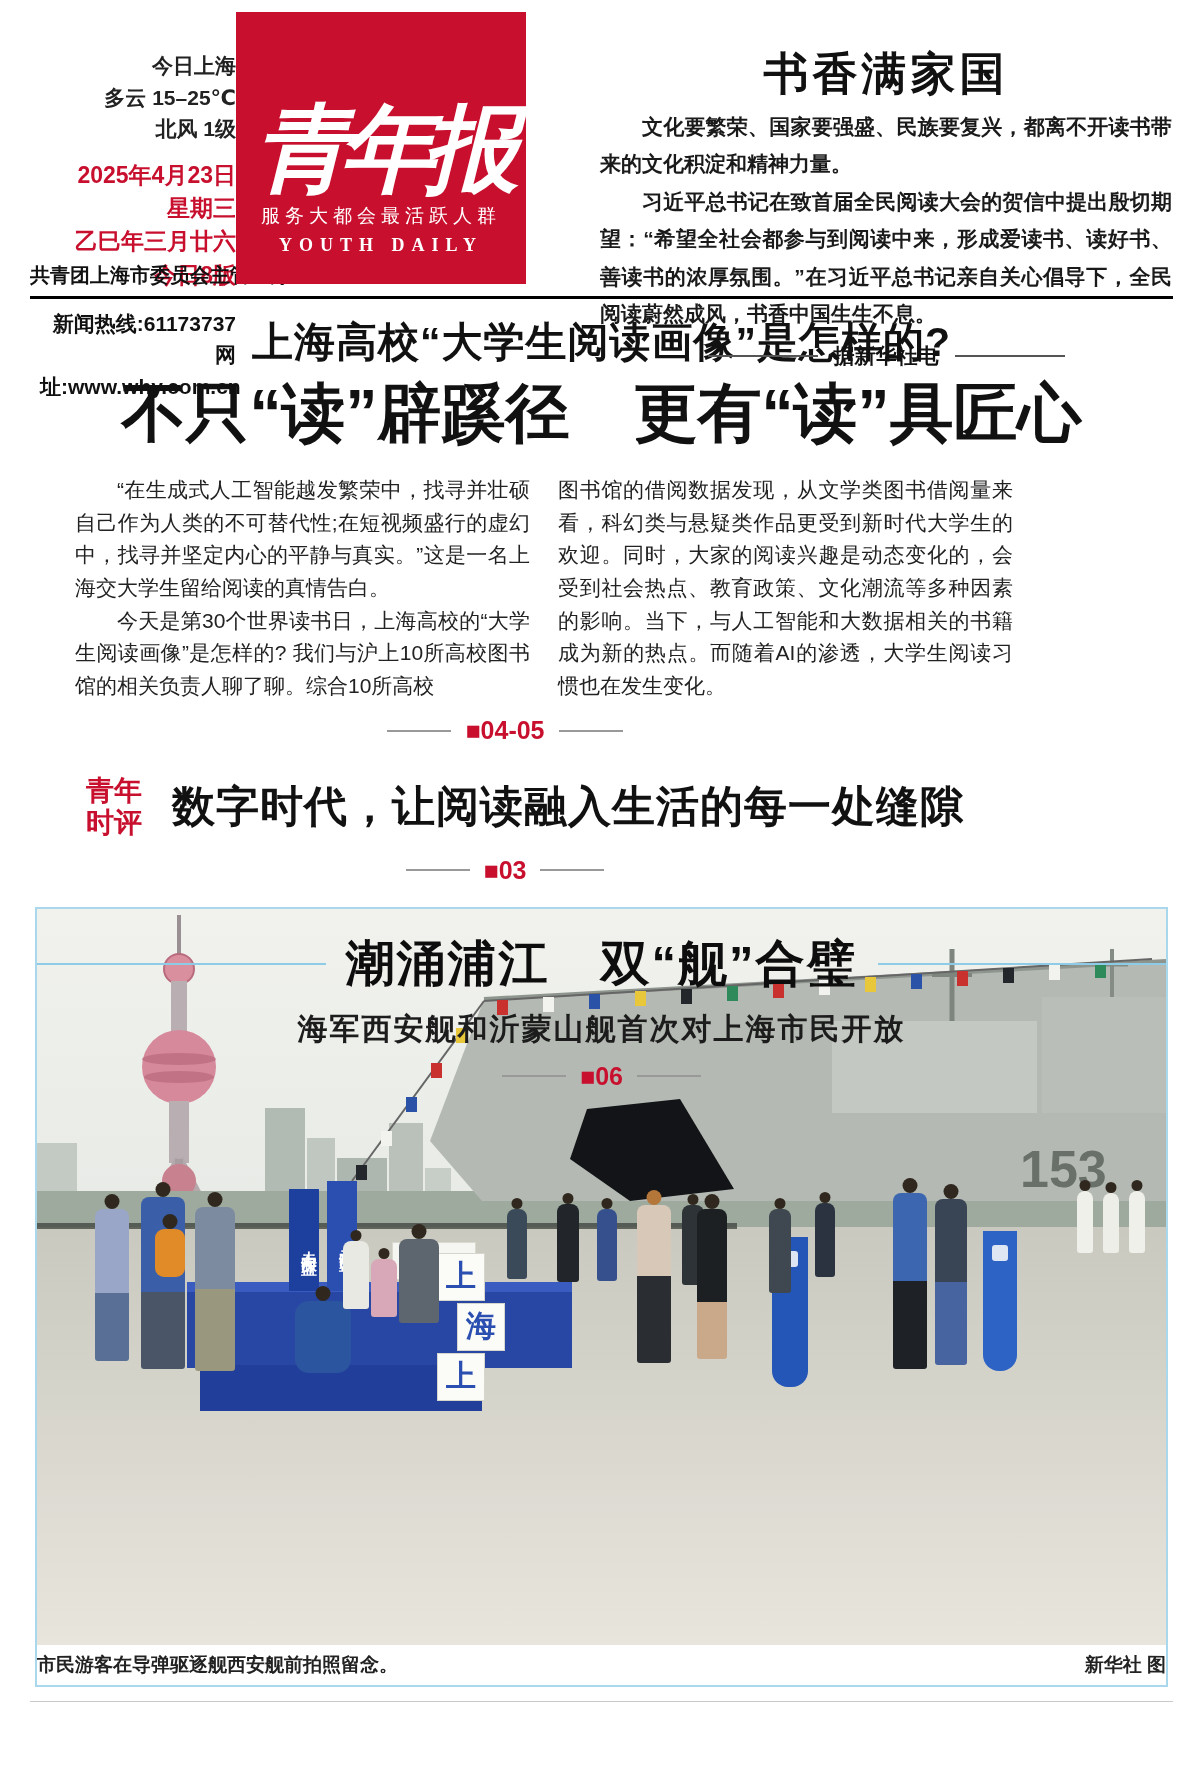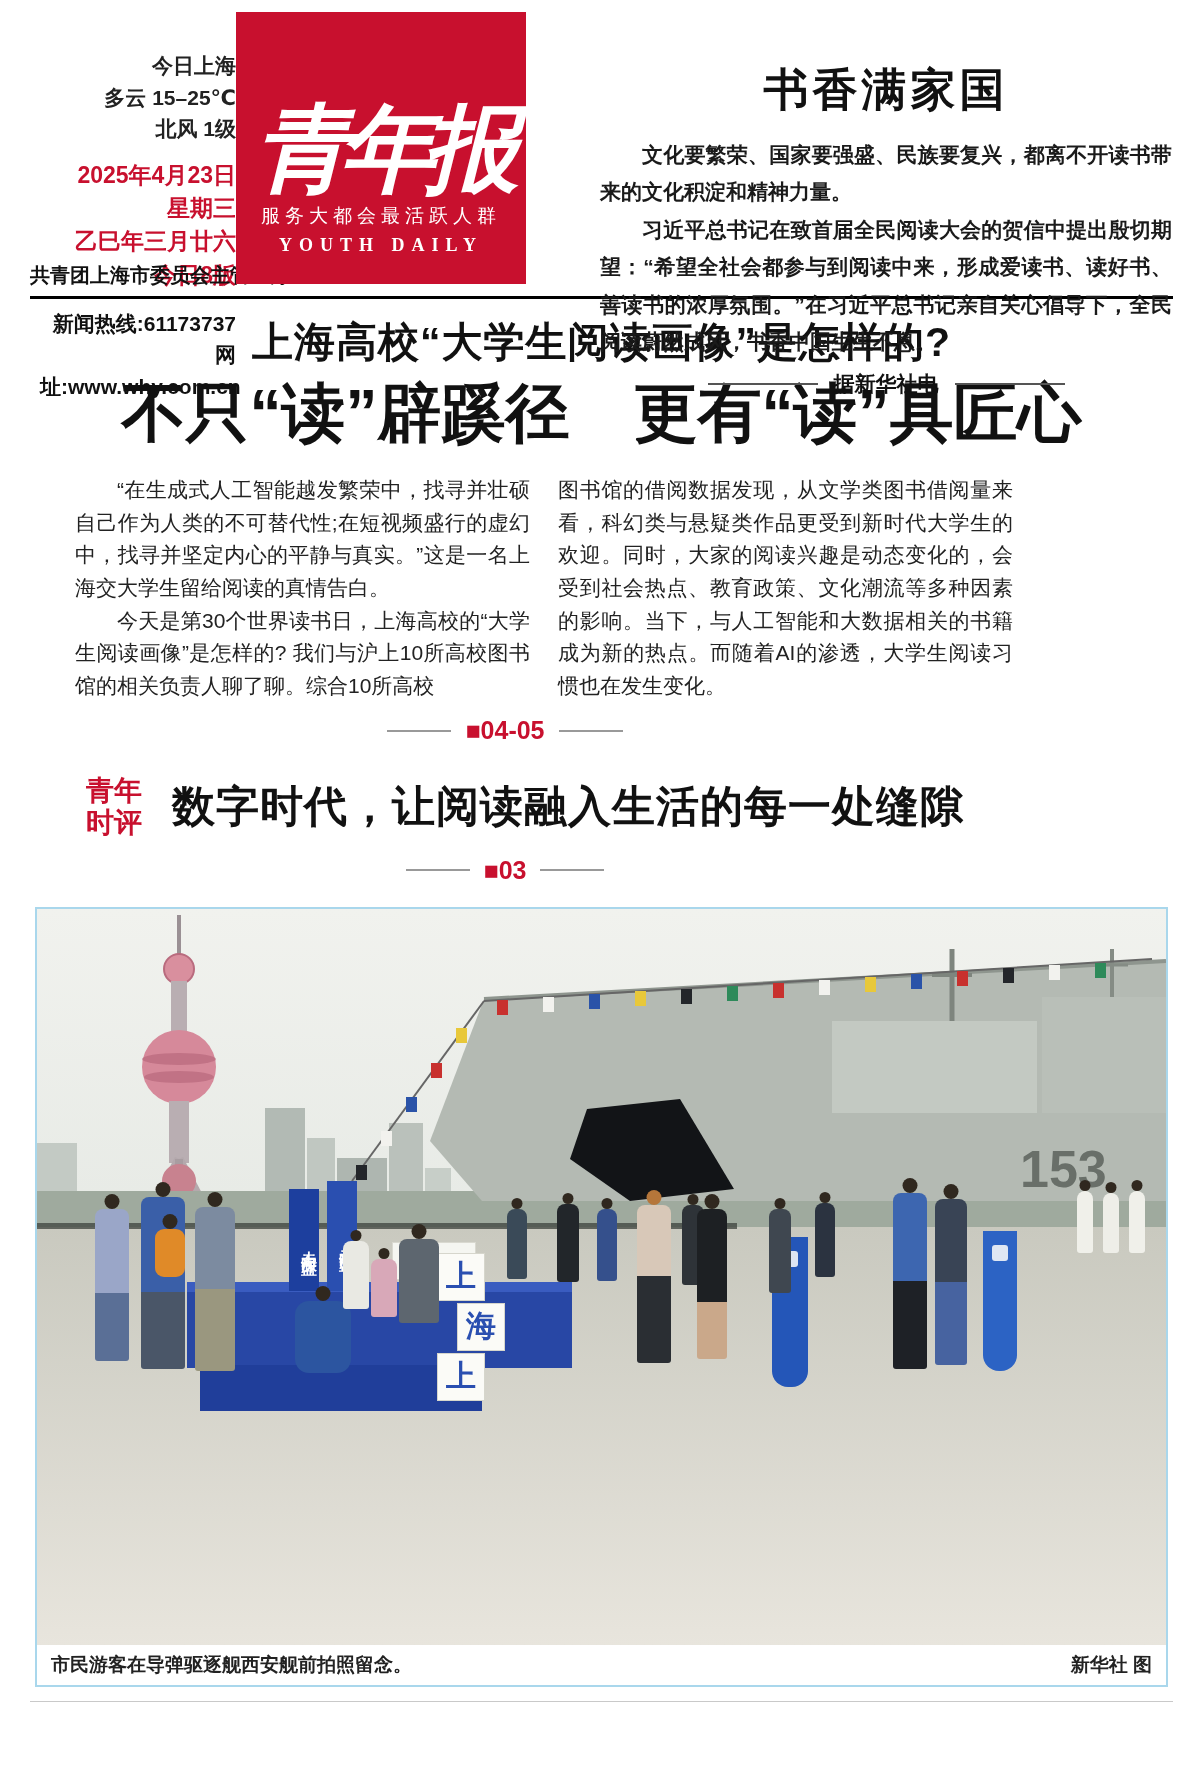--- a/index.html
+++ b/index.html
@@ -13,21 +13,21 @@
   .contact{margin-top:16px;font-size:21px;line-height:1.5;color:#111;}
   .organizer{position:absolute;left:30px;top:262px;font-size:20px;font-weight:bold;color:#111;white-space:nowrap;}
   .logo-block{position:absolute;left:236px;top:12px;width:290px;height:272px;background:#c8102e;
               display:flex;flex-direction:column;align-items:center;justify-content:flex-end;padding-bottom:28px;box-sizing:border-box;}
   .logo-title{font-family:"DejaVu Serif","Liberation Serif",serif;font-style:italic;font-weight:bold;
               color:#fff;font-size:96px;letter-spacing:-12px;line-height:1;transform:translateY(-28px);white-space:nowrap;}
   .logo-slogan{color:#fff;font-size:19px;letter-spacing:5px;white-space:nowrap;margin-top:-22px;}
   .logo-en{color:#fff;font-family:"Liberation Serif","DejaVu Serif",serif;font-weight:bold;
            font-size:18px;letter-spacing:7px;margin-top:6px;white-space:nowrap;}
   .lead-right{position:absolute;left:600px;top:44px;width:572px;}
-  .lead-right h2{margin:16px;text-align:center;font-size:45px;letter-spacing:4px;font-weight:900;}
+  .lead-right h2{margin:0;text-align:center;font-size:45px;letter-spacing:4px;font-weight:900;}
   .lead-right .body{margin-top:4px;font-size:21px;line-height:1.78;text-align:justify;font-weight:bold;color:#1a1a1a;}
   .lead-right .body p{margin:0;text-indent:2em;}
   .srcline{display:flex;align-items:center;justify-content:center;gap:16px;margin-top:10px;}
   .srcline .ln{width:110px;height:2px;background:#555;}
   .srcline .t{font-size:21px;font-weight:bold;}
   .rule-black{height:3px;background:#000;margin:0 30px;}
   
   .kicker{text-align:center;font-size:41px;font-weight:bold;letter-spacing:1px;margin-top:16px;}
   .headline{text-align:center;font-size:64px;font-weight:900;letter-spacing:0px;margin-top:8px;line-height:1.1;}
   .lead-cols{width:938px;margin:26px 0 0 75px;display:flex;gap:28px;}
@@ -61,21 +61,21 @@
            font-size:16px;font-weight:bold;letter-spacing:3px;padding-top:8px;text-align:center;box-sizing:border-box;}
   .cube{position:absolute;width:46px;height:46px;background:#fbfbf7;border:1px solid #d6d6cc;
         color:#2a4fb0;font-size:30px;font-weight:900;display:flex;align-items:center;justify-content:center;}
   .signboard{position:absolute;background:#f5f6f1;border:1px solid #d9d9d0;}
   .p{position:absolute;border-radius:8px 8px 3px 3px;}
   .p::before{content:"";position:absolute;top:-15px;left:50%;transform:translateX(-50%);
              width:15px;height:15px;border-radius:50%;background:#30281f;}
   .p.small::before{width:11px;height:11px;top:-11px;}
   .p.h-orange::before{background:#b5763a;}
   .caption-strip{position:absolute;left:0;right:0;bottom:0;height:40px;background:#fff;
-                 display:flex;align-items:center;justify-content:space-between;padding:0 14px;box-sizing:border-box;
+                 display:flex;align-items:center;justify-content:space-between;padding:0 0;box-sizing:border-box;
                  font-size:19px;font-weight:bold;color:#222;}
   .photo-head{position:absolute;left:0;right:0;top:22px;z-index:5;text-align:center;}
   .ph-titlerow{display:flex;align-items:center;gap:20px;}
   .ph-titlerow .ln{flex:1;height:2px;background:#8ecbe6;}
   .ph-title{font-size:49px;font-weight:900;letter-spacing:2px;color:#0d0d0d;white-space:nowrap;}
   .ph-sub{margin-top:12px;font-size:30px;font-weight:bold;color:#1c1c1c;letter-spacing:2px;}
   .pr-photo{margin-top:12px;}
   
   .hr-light{height:1px;background:#c9c9c9;margin:14px 30px 0;}
 </style>
@@ -257,20 +257,33 @@
       <div class="p" style="left:660px;top:300px;width:30px;height:150px;background:linear-gradient(#1d2023 62%,#caa88a 62%);"></div>
       <div class="p small" style="left:732px;top:300px;width:22px;height:84px;background:#3f4750;"></div>
       <div class="p small" style="left:778px;top:294px;width:20px;height:74px;background:#2b3340;"></div>
       <div class="p" style="left:856px;top:284px;width:34px;height:176px;background:linear-gradient(#3d66b0 50%,#1e2126 50%);"></div>
       <div class="p" style="left:898px;top:290px;width:32px;height:166px;background:linear-gradient(#394455 50%,#4763a0 50%);"></div>
       <div class="p small" style="left:1040px;top:282px;width:16px;height:62px;background:#f0f0ea;"></div>
       <div class="p small" style="left:1066px;top:284px;width:16px;height:60px;background:#eeeee8;"></div>
       <div class="p small" style="left:1092px;top:282px;width:16px;height:62px;background:#f0f0ea;"></div>
     </div>
 
+    <div class="photo-head">
+      <div class="ph-titlerow">
+        <span class="ln"></span>
+        <span class="ph-title">潮涌浦江　双“舰”合璧</span>
+        <span class="ln"></span>
+      </div>
+      <div class="ph-sub">海军西安舰和沂蒙山舰首次对上海市民开放</div>
+      <div class="pageref pr-photo">
+        <span class="ln"></span>
+        <span class="lbl">■06</span>
+        <span class="ln"></span>
+      </div>
+    </div>
 
     <div class="caption-strip">
       <span>市民游客在导弹驱逐舰西安舰前拍照留念。</span>
       <span>新华社 图</span>
     </div>
   </div>
 
   <div class="hr-light"></div>
 
 </div>

